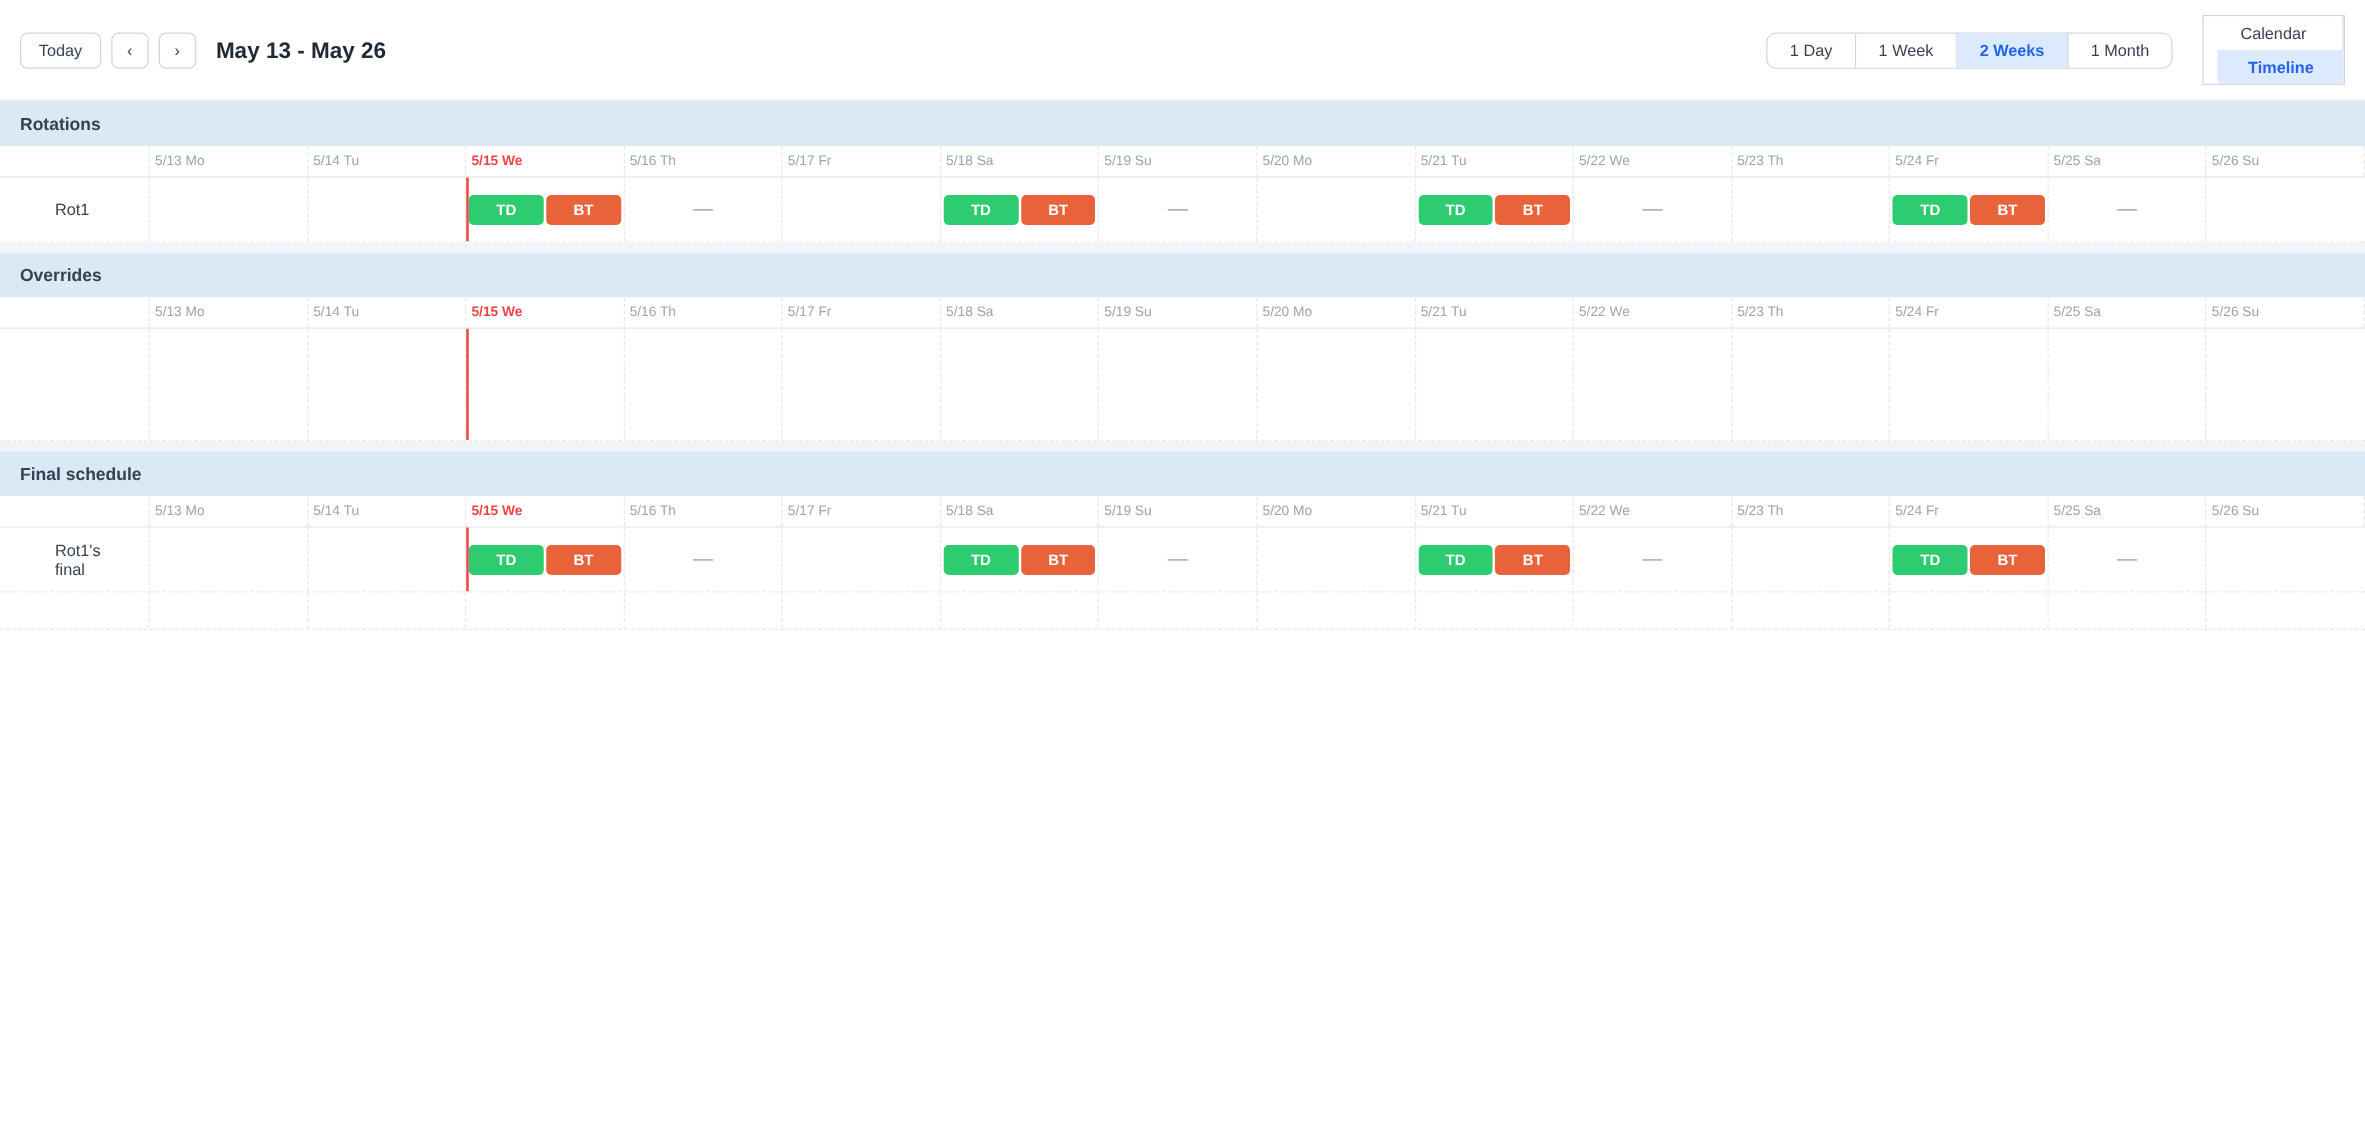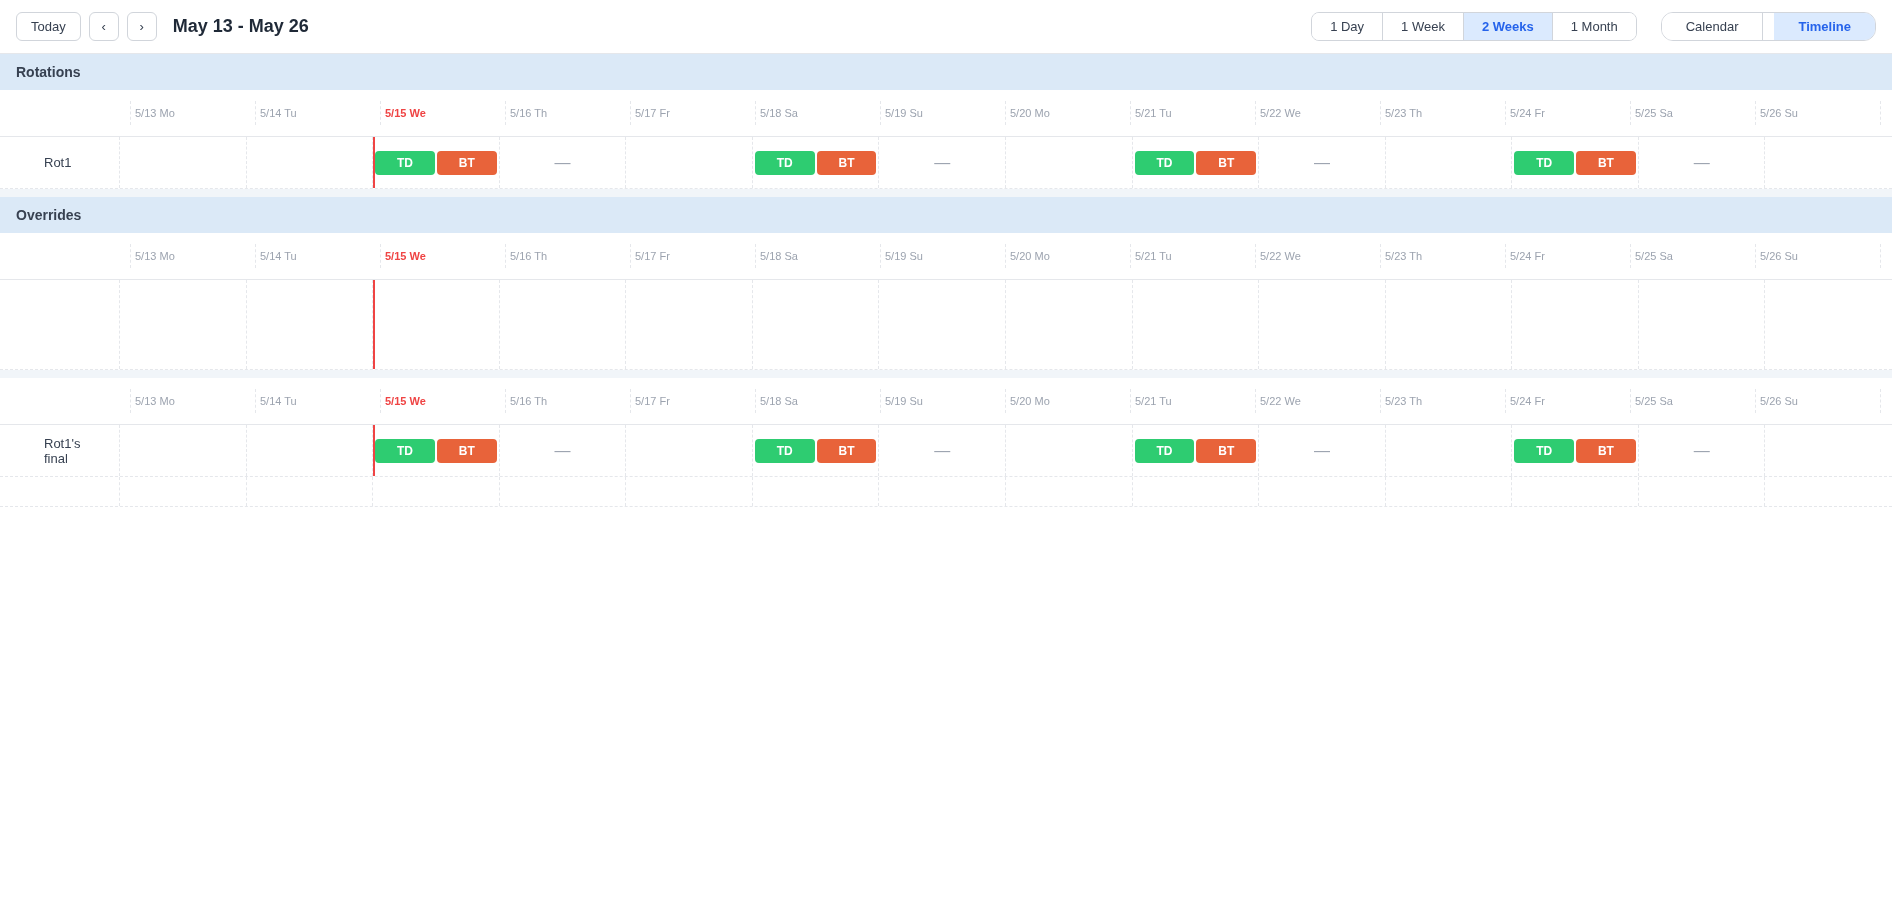--- a/index.html
+++ b/index.html
@@ -64,22 +64,23 @@
     .view-btn.active {
       background: #dbeafe;
       color: #2563eb;
       font-weight: 600;
     }
 
     .mode-group {
       display: flex;
       margin-left: 16px;
       border: 1px solid #d1d5db;
-      border-radius: 12px;
+      border-radius: 0;
       overflow: hidden;
+      flex-direction: column;
     }
     .mode-btn {
       padding: 6px 24px;
       border: none;
       border-right: 1px solid #d1d5db;
       background: #fff;
       cursor: pointer;
       font-size: 13px;
       color: #374151;
     }
@@ -110,21 +111,21 @@
 
     
     .grid-container {
       background: #fff;
       overflow: hidden;
     }
     .grid-header-row {
       display: grid;
       grid-template-columns: 120px repeat(14, 1fr);
       border-bottom: 1px solid #e5e7eb;
-      padding: 11px;
+      padding: 0;
     }
     .grid-header-cell {
       padding: 6px 4px;
       font-size: 11px;
       color: #9ca3af;
       text-align: left;
       border-right: 1px dashed #e5e7eb;
       min-width: 0;
     }
     .grid-header-cell:first-child {
@@ -319,20 +320,21 @@
         <div class="empty-cell"></div>
         <div class="empty-cell" style="border-right:none;"></div>
       </div>
 
     </div>
   </div>
 
   <div class="section-divider"></div>
 
   <div class="section">
+    <div class="section-header">Final schedule</div>
     <div class="grid-container">
 
       <div class="grid-header-row">
         <div class="grid-header-cell"></div>
         <div class="grid-header-cell">5/13 Mo</div>
         <div class="grid-header-cell">5/14 Tu</div>
         <div class="grid-header-cell" style="color:#ef4444; font-weight:600;">5/15 We</div>
         <div class="grid-header-cell">5/16 Th</div>
         <div class="grid-header-cell">5/17 Fr</div>
         <div class="grid-header-cell">5/18 Sa</div>

